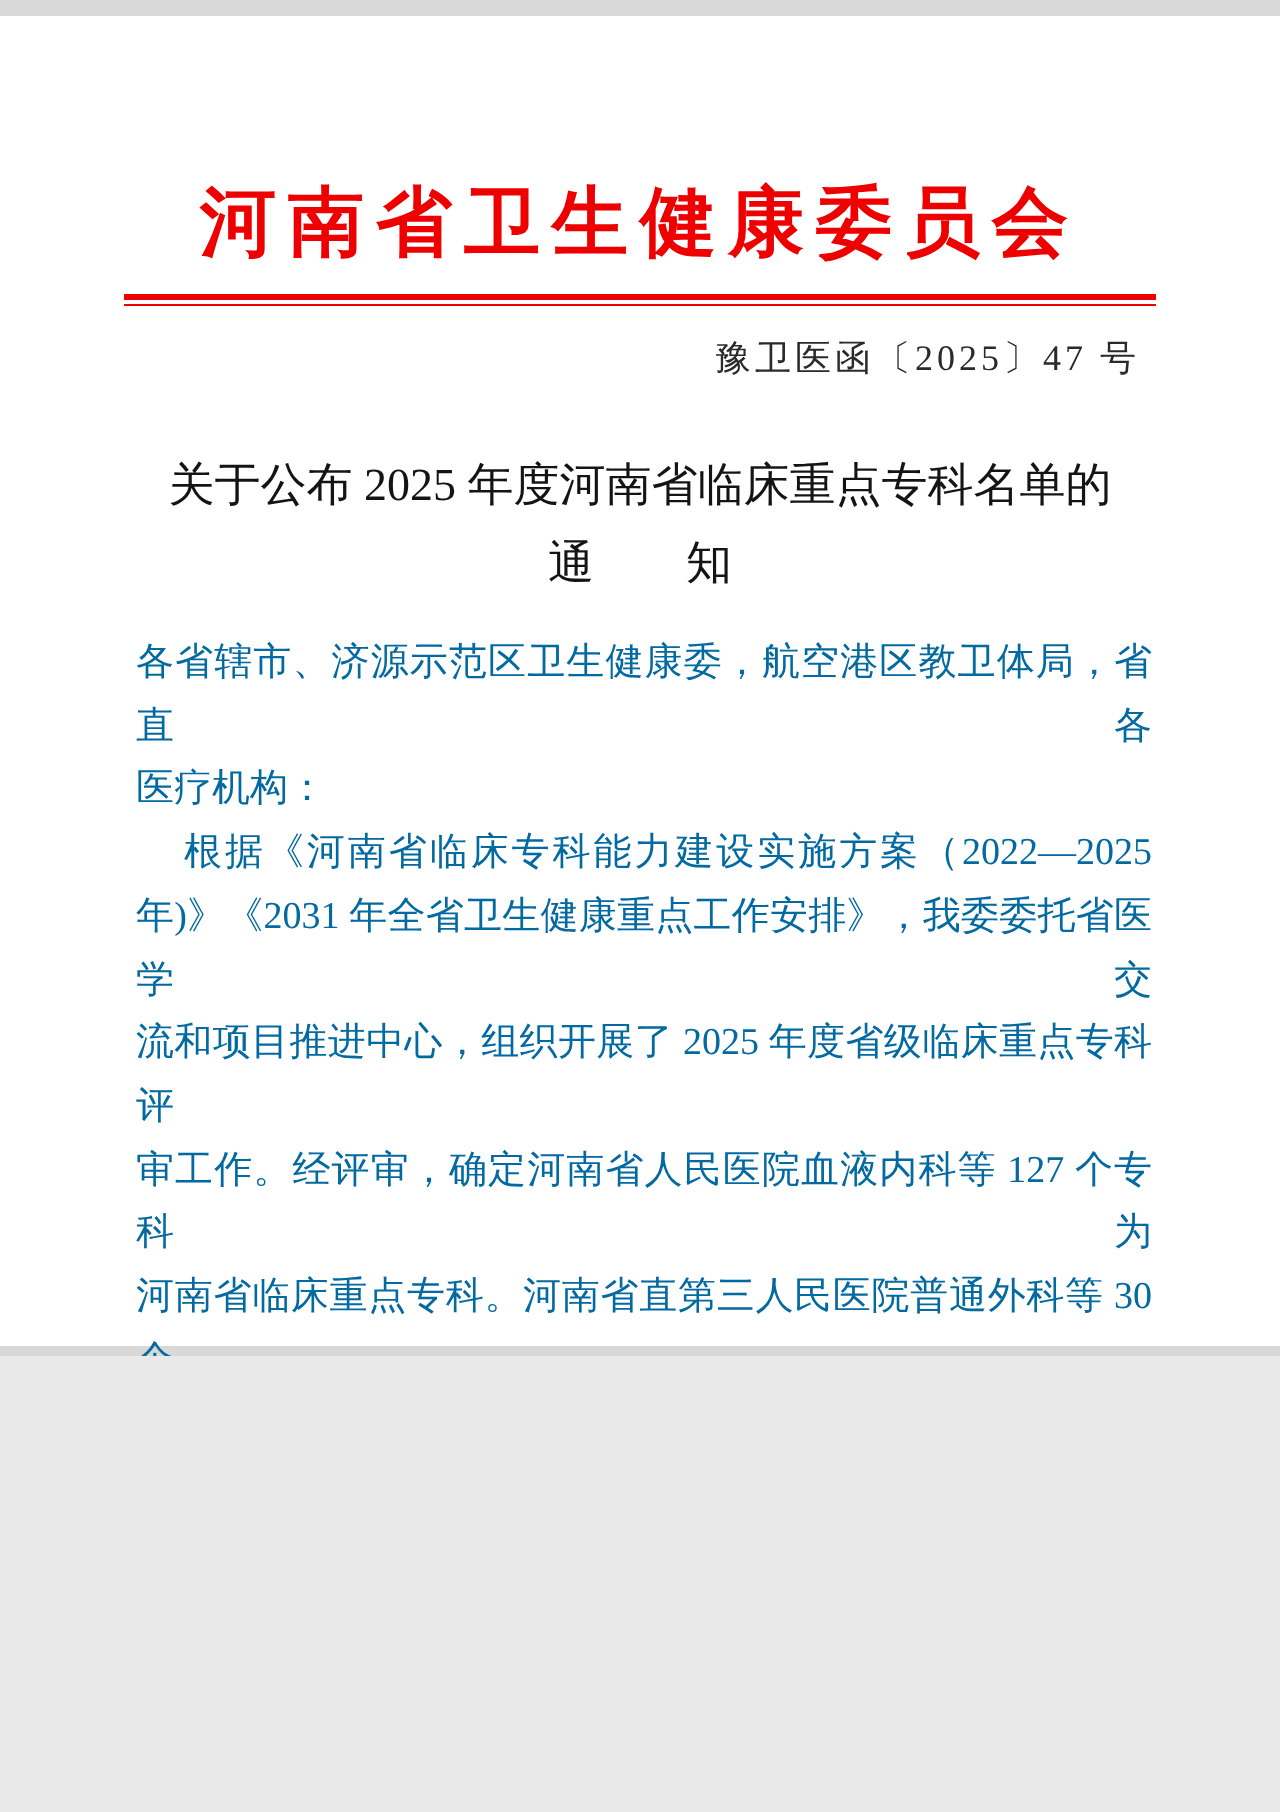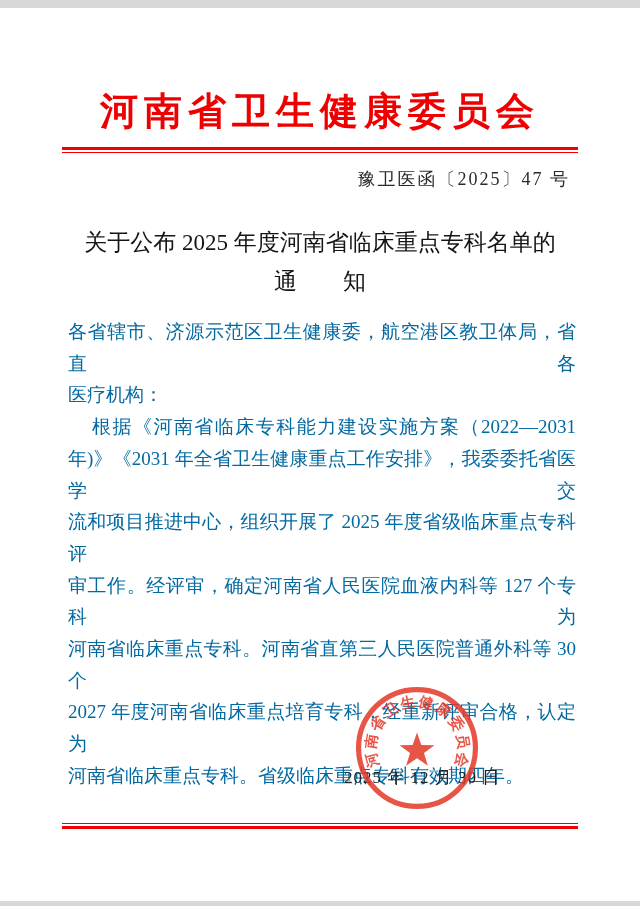--- a/index.html
+++ b/index.html
@@ -1,19 +1,19 @@
 <!DOCTYPE html>
 <html><head>
 <meta charset="utf-8">
 <style>
   html, body { margin: 0; padding: 0; background: #e9e9e9; }
   .page {
     position: relative;
     width: 640px;
-    height: 906px;
+    height: 678px;
     margin: 0 auto;
     background: #ffffff;
     overflow: hidden;
     font-family: "Liberation Serif", "DejaVu Serif", serif;
     color: #242424;
   }
   .edge-strip { position: absolute; left: 0; width: 640px; background: #d8d8d8; }
   .edge-top { top: 0; height: 8px; }
   .edge-bottom { bottom: 0; height: 5px; }
 
@@ -114,21 +114,21 @@
   <div class="doc-number">豫卫医函〔2025〕47 号</div>
 
   <div class="notice-title">
     <div>关于公布 2025 年度河南省临床重点专科名单的</div>
     <div>通　　知</div>
   </div>
 
   <div class="body-text">
     <div class="body-line jline">各省辖市、济源示范区卫生健康委，航空港区教卫体局，省直各</div>
     <div class="body-line">医疗机构：</div>
-    <div class="body-line jline indent1">根据《河南省临床专科能力建设实施方案（2022—2031</div>
+    <div class="body-line jline indent1">根据《河南省临床专科能力建设实施方案（2022—2025</div>
     <div class="body-line jline">年)》《2031 年全省卫生健康重点工作安排》，我委委托省医学交</div>
     <div class="body-line jline">流和项目推进中心，组织开展了 2025 年度省级临床重点专科评</div>
     <div class="body-line jline">审工作。经评审，确定河南省人民医院血液内科等 127 个专科为</div>
     <div class="body-line jline">河南省临床重点专科。河南省直第三人民医院普通外科等 30 个</div>
     <div class="body-line jline">2027 年度河南省临床重点培育专科，经重新评审合格，认定为</div>
     <div class="body-line">河南省临床重点专科。省级临床重点专科有效期四年。</div>
   </div>
 
 
   <div class="issue-date">2025 年 12 月 30 日</div>

